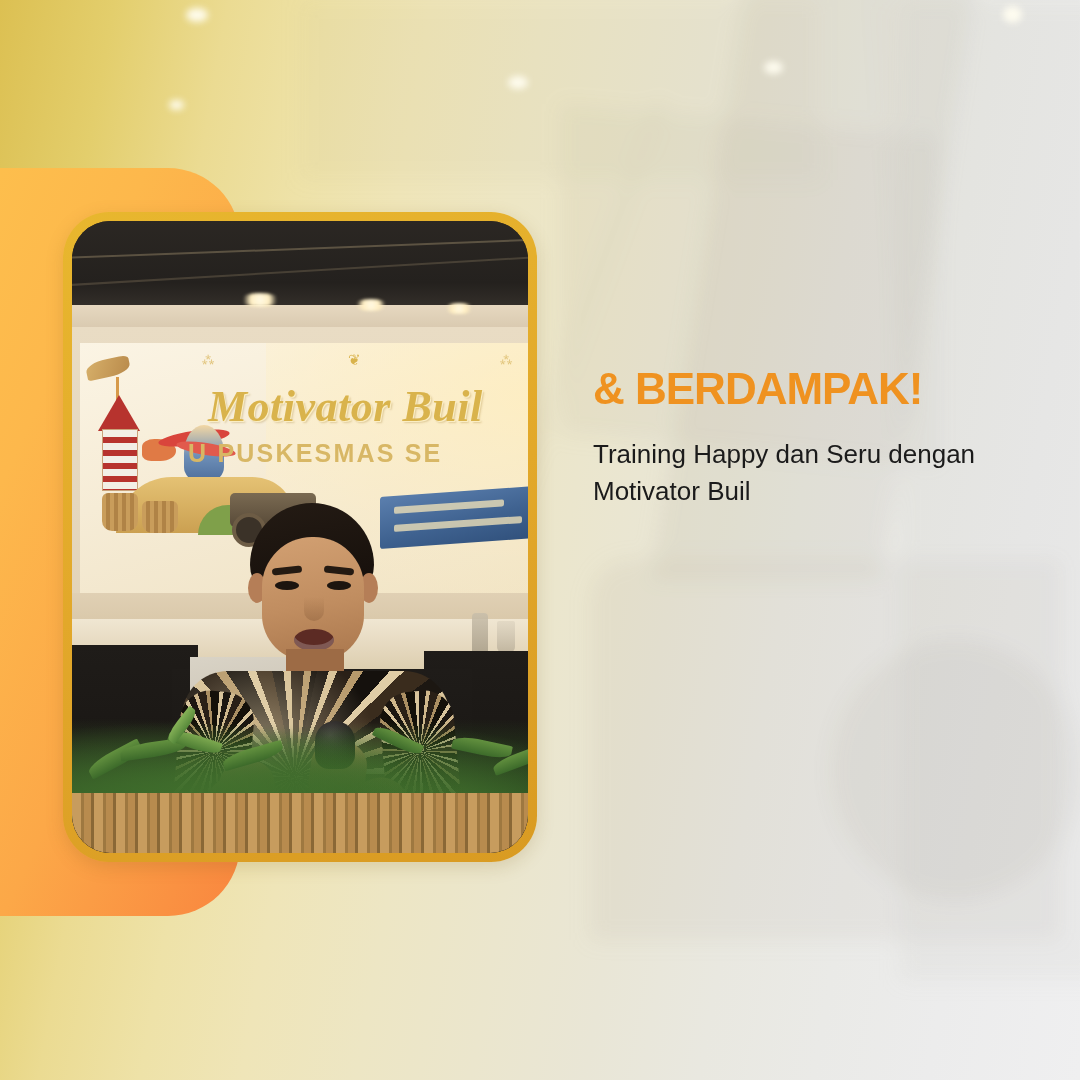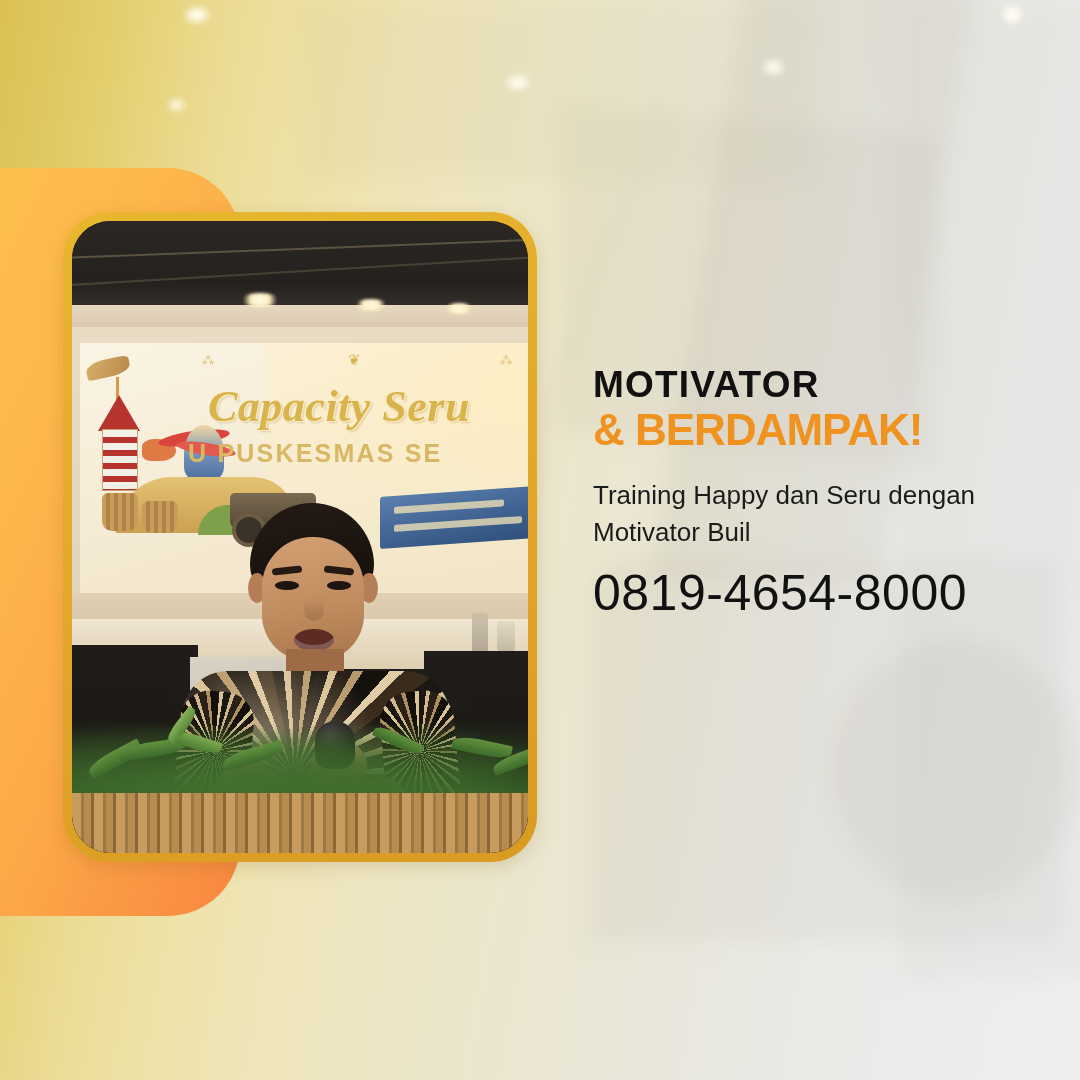--- a/index.html
+++ b/index.html
@@ -587,21 +587,21 @@
         <div class="ill-hill"></div>
         <div class="ill-green"></div>
         <div class="ill-basket k1"></div>
         <div class="ill-basket k2"></div>
         <div class="ill-cart"></div>
         <div class="ill-wheel w1"></div>
         <div class="ill-wheel w2"></div>
         <div class="bn-orn o-left">⁂</div>
         <div class="bn-orn o-mid">❦</div>
         <div class="bn-orn o-right">⁂</div>
-        <div class="bn-title">Capacity Seru</div>
+        <div class="bn-title">Motivator Buil</div>
         <div class="bn-sub">U    PUSKESMAS SE</div>
         <div class="bn-ribbon">
           <div class="rl r1"></div>
           <div class="rl r2"></div>
         </div>
       </div>
 
       <div class="p-stagewall"></div>
       <div class="p-table"></div>
       <div class="p-bottle"></div>
@@ -643,19 +643,17 @@
         <div class="p-leaf y6"></div>
         <div class="p-leaf y7"></div>
         <div class="p-leaf y8"></div>
       </div>
       <div class="p-fence"></div>
 
     </div>
   </div>
 
   <div class="content">
-    <div class="eyebrow">MOTIVATOR</div>
     <div class="headline l2">&amp; BERDAMPAK!</div>
     <div class="subtitle">Training Happy dan Seru dengan Motivator Buil</div>
-    <div class="phone">0819-4654-8000</div>
   </div>
 
 </div>
 
 </body></html>

